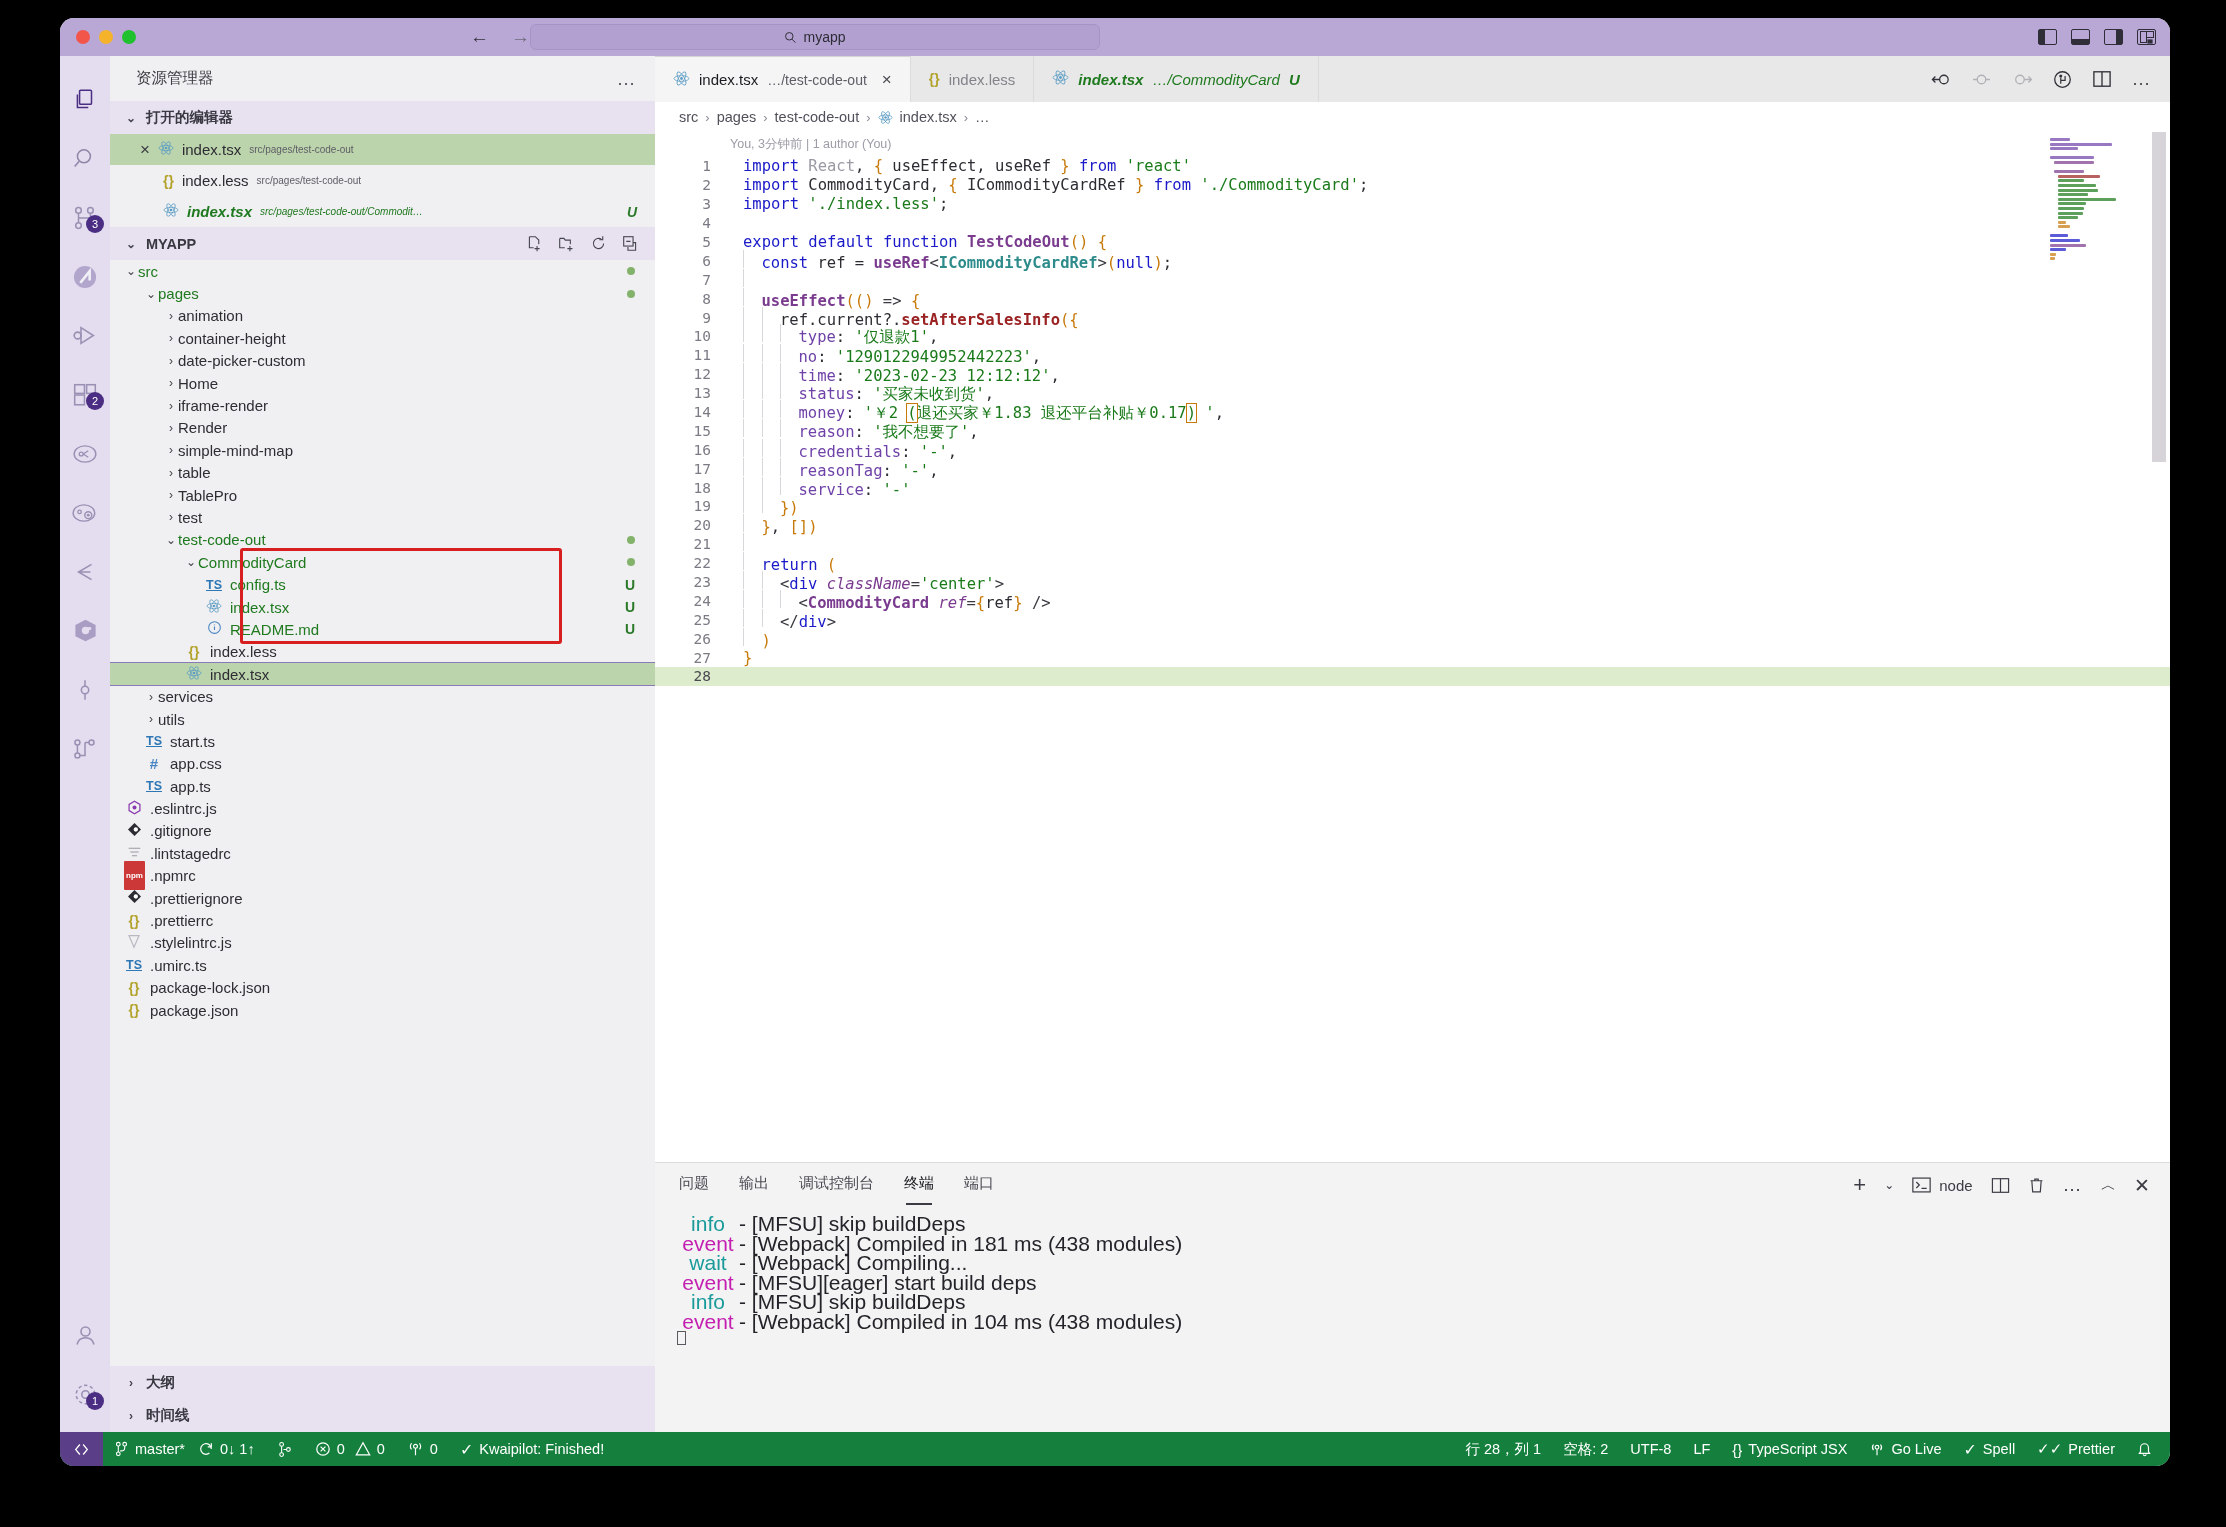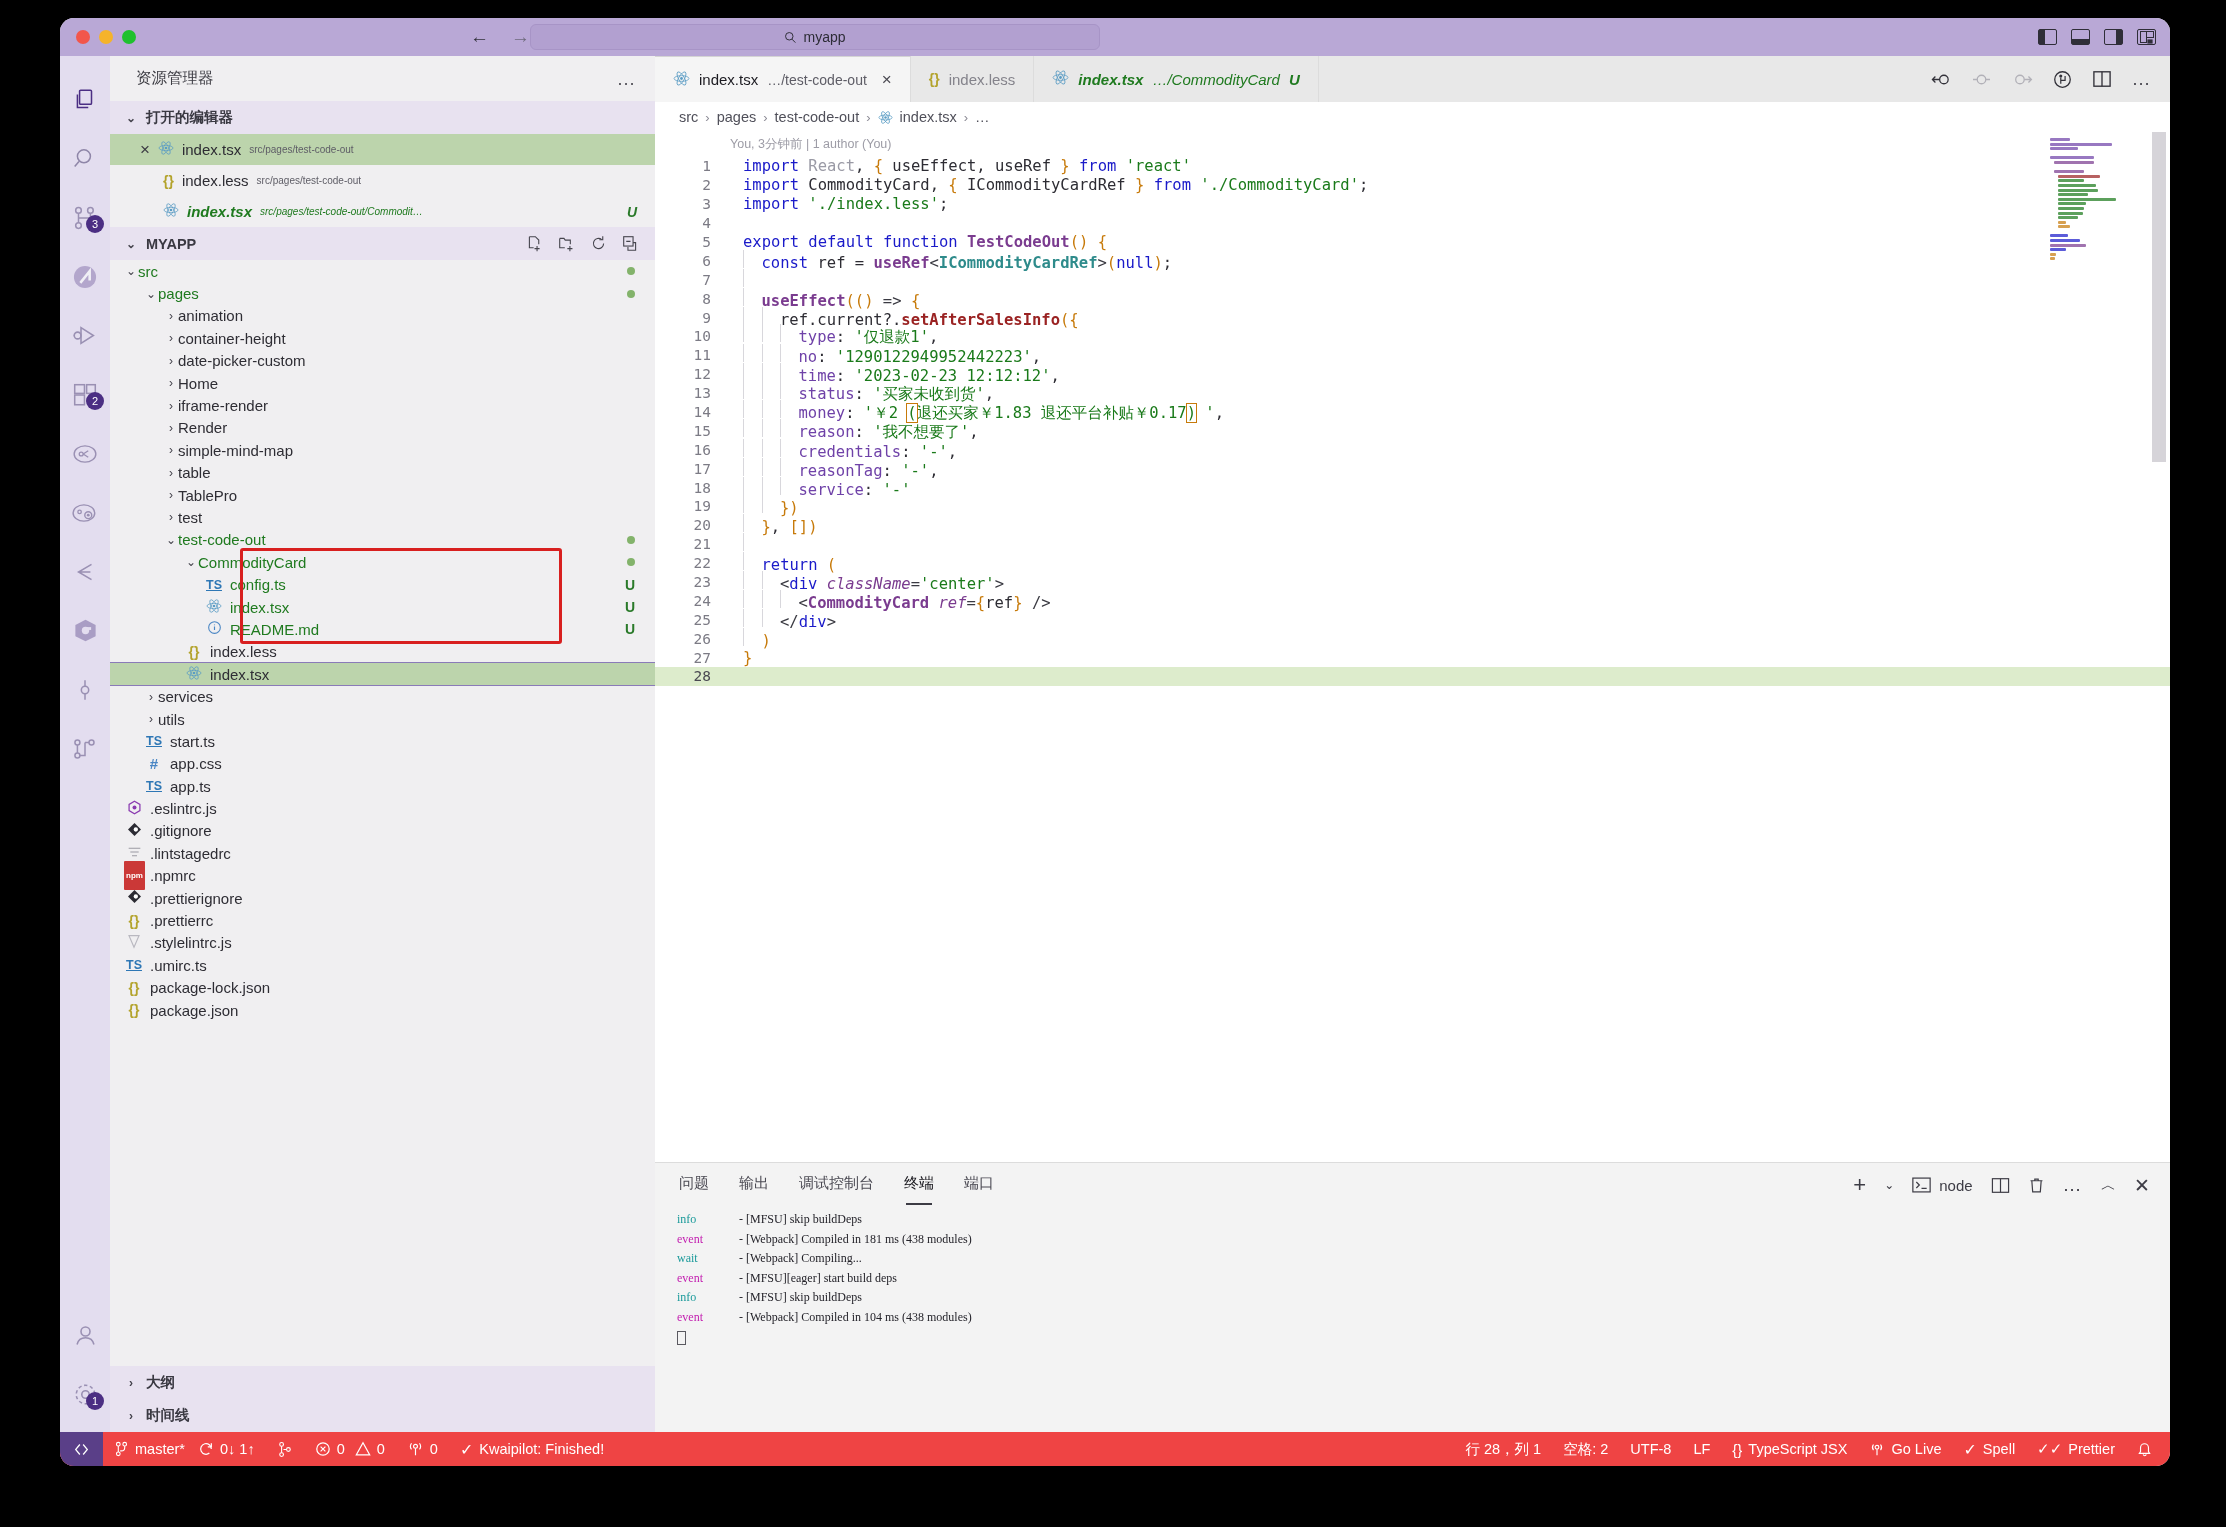--- a/index.html
+++ b/index.html
@@ -194,33 +194,34 @@
   .editor-vsb { position:absolute; right:4px; top:0; width:14px; height:330px; background:#d6d4d9; }
 
   
   .panel { height: 270px; flex:0 0 270px; background:#f3f3f3; border-top:1px solid #dcdcdc; display:flex; flex-direction:column; }
   .panel-tabs { height: 44px; display:flex; align-items:center; padding-left: 24px; gap: 30px; font-size:15px; color:#4c4b54; }
   .ptab { position:relative; padding-bottom: 4px; }
   .ptab.active { color:#17161c;text-align:right; }
   .ptab.active::after { content:''; position:absolute; left:2px; right:2px; bottom:-8px; height:2px; background:#3c3b44; }
   .panel-right { margin-left:auto; display:flex; align-items:center; gap:18px; padding-right:20px; font-size:16px; color:#3d3c45; }
   .term {
-    flex:1; padding: 6px 0 0 22px; font-family:Liberation Serif, serif; font-size:12px; color:#24232a;
+    flex:1; padding: 6px 0 0 22px; font-family:Liberation Sans, sans-serif; font-size:21px; color:#24232a;
     line-height: 1.0;
+    text-align: center;
   }
   .tline { height: 19.6px; white-space:pre; display:flex;}
   .t-info { color:#1a9a9a; }
   .t-event { color:#c31fb0; }
   .t-wait { color:#1a9a9a; }
   .t-lbl { display:inline-block; width: 62px; }
   .cursor-blk { display:inline-block; width:9px; height:14px; border:1px solid #5a5960; }
 
   
   .status {
-    height: 34px; flex:0 0 34px; background:#ef4444;
+    height: 34px; flex:0 0 34px; background:#15803d;
     display:flex; align-items:center; color:#fff; font-size:14.5px;
   }
   .st-item { display:flex; align-items:center; gap:6px; padding: 0 11px; height:34px; white-space:nowrap;}
   .st-remote { background:#5a3f88; padding: 0 13px; height:34px; display:flex; align-items:center;}
   .st-right { margin-left:auto; display:flex; align-items:center; }
   svg { fill: none; }
 </style>
 </head>
 <body>
 

